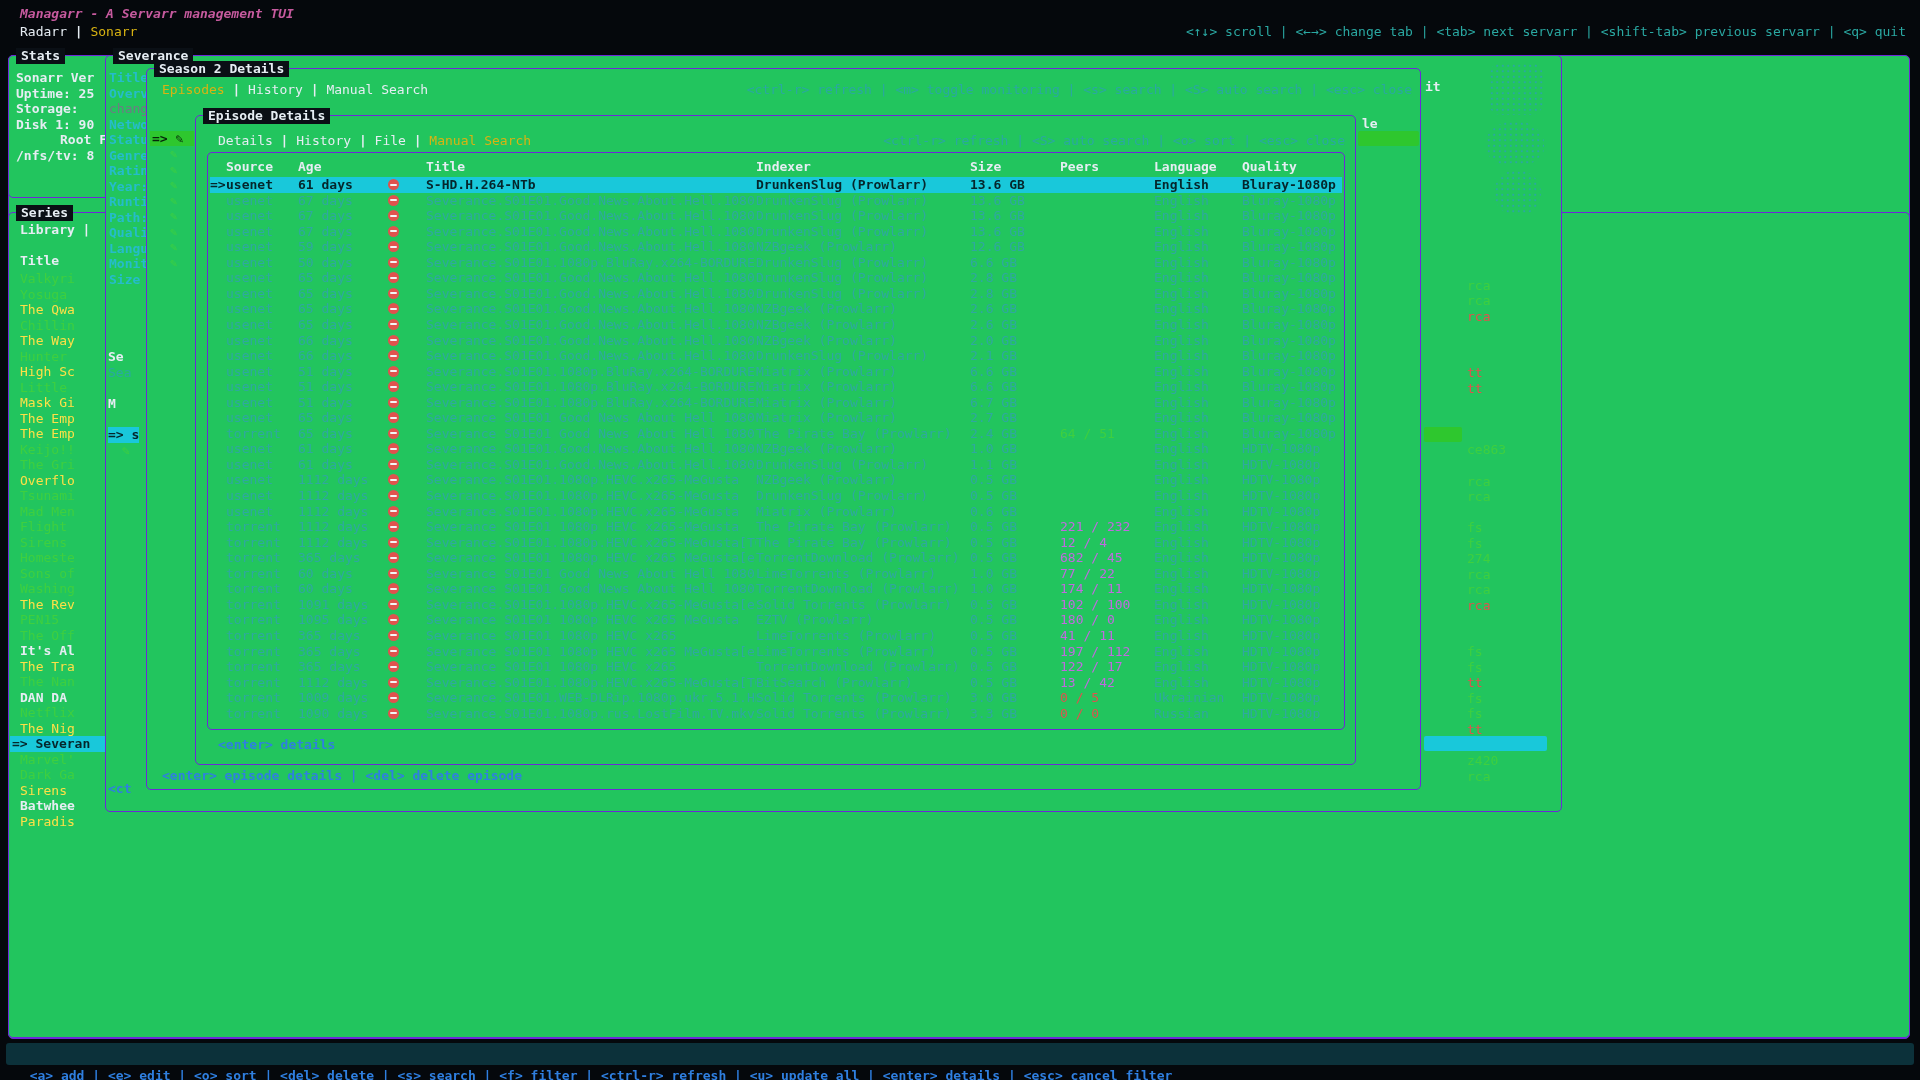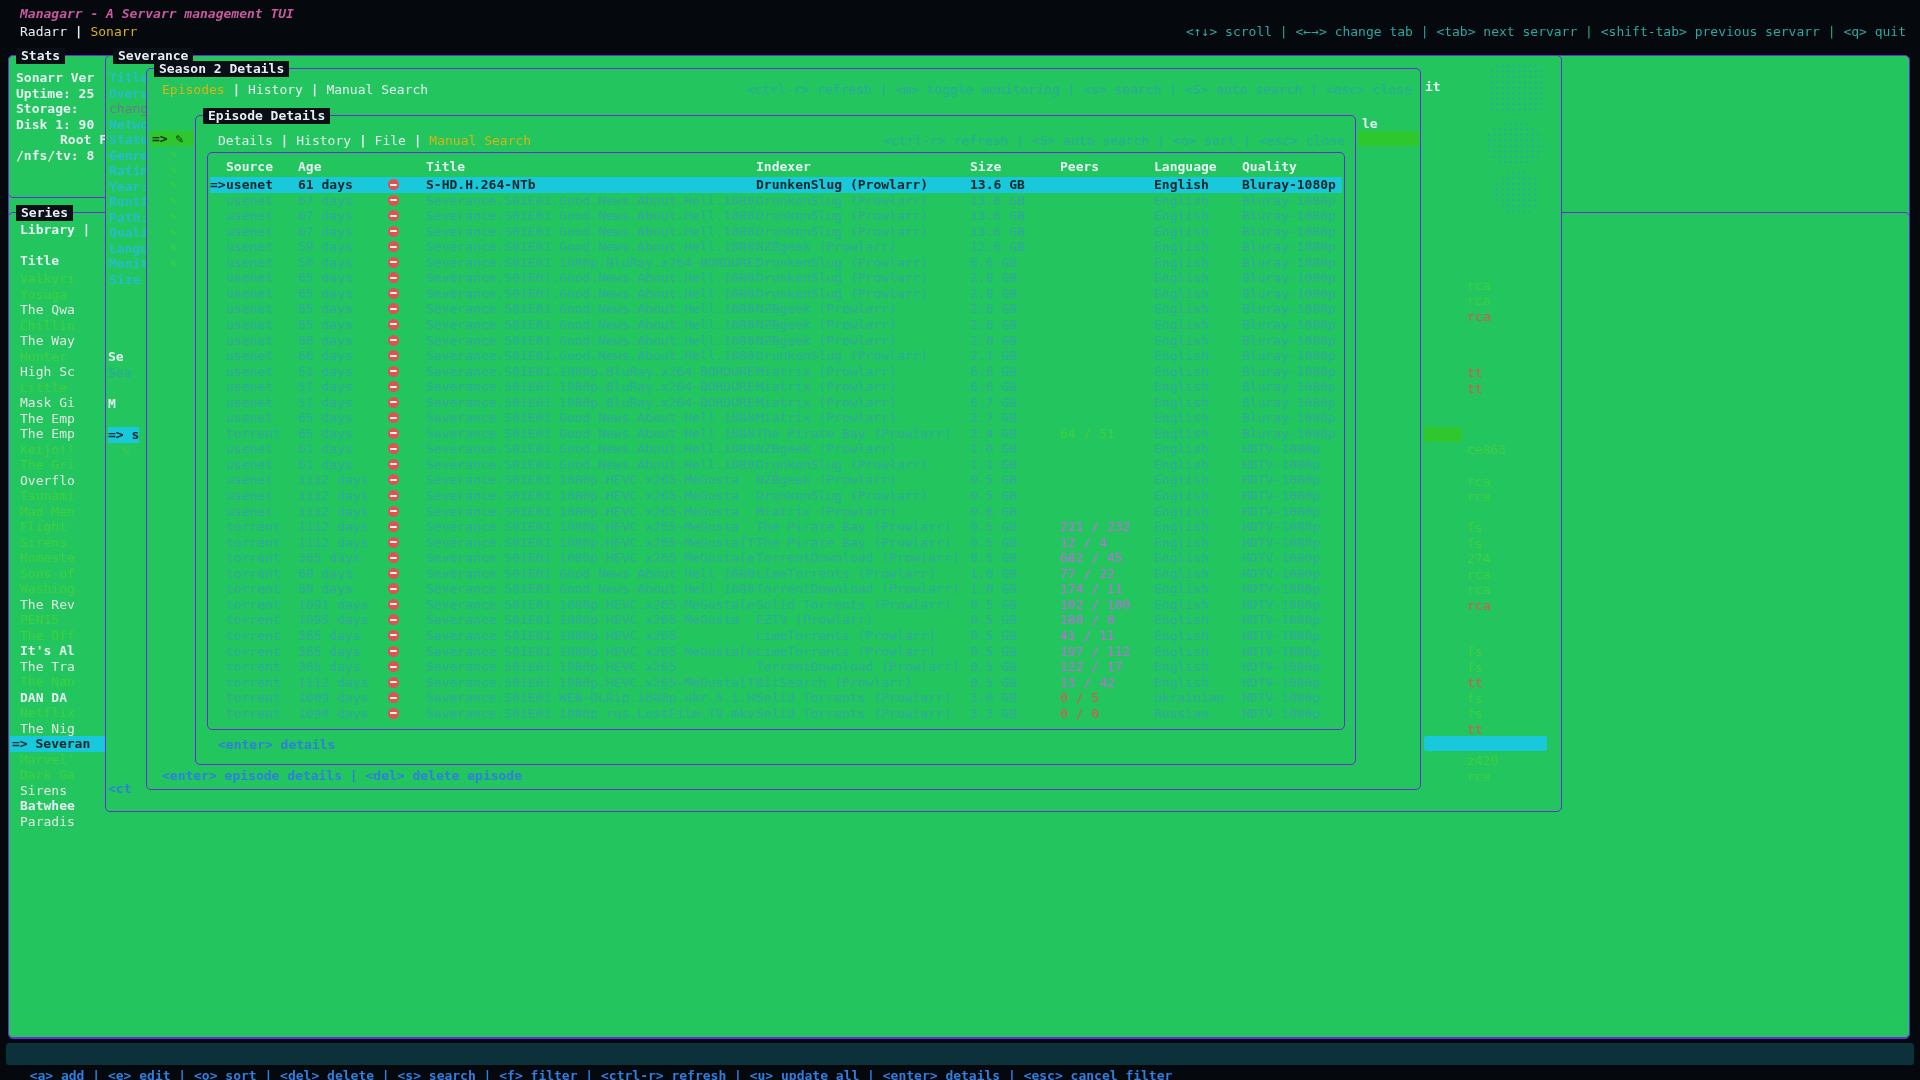--- a/index.html
+++ b/index.html
@@ -19,21 +19,21 @@
   .blue{color:#2f7fe0;font-weight:bold}
   .gray{color:#6f7a84}
   .hints{color:#2aa8a2}
   .chip{background:#19c8da;color:#05262b;font-weight:bold}
   .tab{color:#e6edf3;font-weight:normal}
   .tab.active{color:#d9b312}
   .tabsep{color:#e6edf3;font-weight:bold}
   .series-item{position:absolute;left:10px;width:95px;height:15.5px;padding-left:10px;
     overflow:hidden;white-space:pre}
   .series-item.green{color:#3fcf3f}
-  .series-item.red{color:#e5e5e5}
+  .series-item.red{color:#fde047}
   .series-item.white{color:#e6edf3;font-weight:bold}
   .series-item.selected{padding-left:2px;background:#19c8da;color:#05262b;font-weight:bold}
   .erow{position:absolute;left:210px;width:1132px;height:15.55px;display:grid;
     grid-template-columns:16px 72px 88px 40px 330px 214px 90px 94px 88px 1fr;
     align-items:center;color:#2fa8a0;white-space:pre;overflow:hidden}
   .erow .cell{overflow:hidden;white-space:pre}
   .erow.header{color:#e6edf3;font-weight:bold}
   .erow.sel{background:#19c8da}
   .erow.sel .cell{color:#05262b !important;font-weight:bold}
   .cell.green{color:#3fcf3f}

